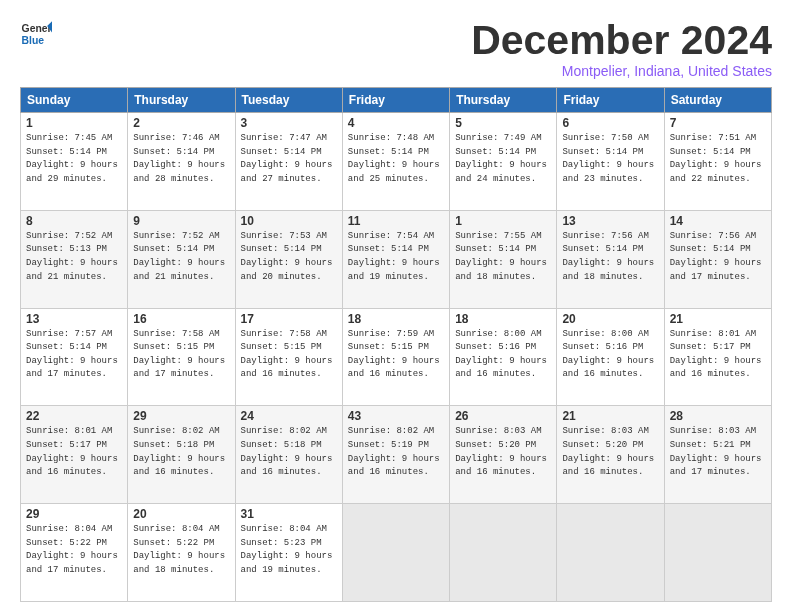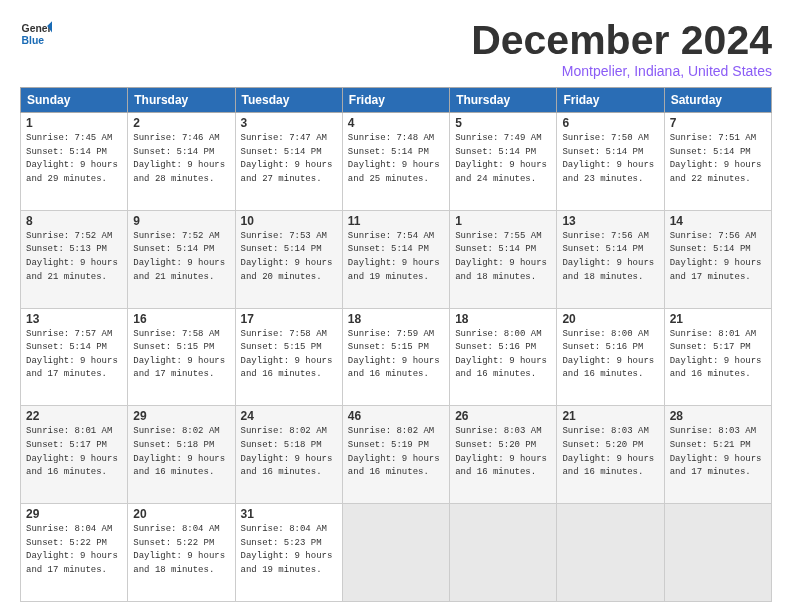--- a/index.html
+++ b/index.html
@@ -143,21 +143,21 @@
           <td><span class="day-num">17</span><span class="day-info">Sunrise: 7:58 AM<br>Sunset: 5:15 PM<br>Daylight: 9 hours and 16 minutes.</span></td>
           <td><span class="day-num">18</span><span class="day-info">Sunrise: 7:59 AM<br>Sunset: 5:15 PM<br>Daylight: 9 hours and 16 minutes.</span></td>
           <td><span class="day-num">18</span><span class="day-info">Sunrise: 8:00 AM<br>Sunset: 5:16 PM<br>Daylight: 9 hours and 16 minutes.</span></td>
           <td><span class="day-num">20</span><span class="day-info">Sunrise: 8:00 AM<br>Sunset: 5:16 PM<br>Daylight: 9 hours and 16 minutes.</span></td>
           <td><span class="day-num">21</span><span class="day-info">Sunrise: 8:01 AM<br>Sunset: 5:17 PM<br>Daylight: 9 hours and 16 minutes.</span></td>
         </tr>
         <tr>
           <td><span class="day-num">22</span><span class="day-info">Sunrise: 8:01 AM<br>Sunset: 5:17 PM<br>Daylight: 9 hours and 16 minutes.</span></td>
           <td><span class="day-num">29</span><span class="day-info">Sunrise: 8:02 AM<br>Sunset: 5:18 PM<br>Daylight: 9 hours and 16 minutes.</span></td>
           <td><span class="day-num">24</span><span class="day-info">Sunrise: 8:02 AM<br>Sunset: 5:18 PM<br>Daylight: 9 hours and 16 minutes.</span></td>
-          <td><span class="day-num">46</span><span class="day-info">Sunrise: 8:02 AM<br>Sunset: 5:19 PM<br>Daylight: 9 hours and 16 minutes.</span></td>
+          <td><span class="day-num">43</span><span class="day-info">Sunrise: 8:02 AM<br>Sunset: 5:19 PM<br>Daylight: 9 hours and 16 minutes.</span></td>
           <td><span class="day-num">26</span><span class="day-info">Sunrise: 8:03 AM<br>Sunset: 5:20 PM<br>Daylight: 9 hours and 16 minutes.</span></td>
           <td><span class="day-num">21</span><span class="day-info">Sunrise: 8:03 AM<br>Sunset: 5:20 PM<br>Daylight: 9 hours and 16 minutes.</span></td>
           <td><span class="day-num">28</span><span class="day-info">Sunrise: 8:03 AM<br>Sunset: 5:21 PM<br>Daylight: 9 hours and 17 minutes.</span></td>
         </tr>
         <tr>
           <td><span class="day-num">29</span><span class="day-info">Sunrise: 8:04 AM<br>Sunset: 5:22 PM<br>Daylight: 9 hours and 17 minutes.</span></td>
           <td><span class="day-num">20</span><span class="day-info">Sunrise: 8:04 AM<br>Sunset: 5:22 PM<br>Daylight: 9 hours and 18 minutes.</span></td>
           <td><span class="day-num">31</span><span class="day-info">Sunrise: 8:04 AM<br>Sunset: 5:23 PM<br>Daylight: 9 hours and 19 minutes.</span></td>
           <td class="empty"></td>
           <td class="empty"></td>

